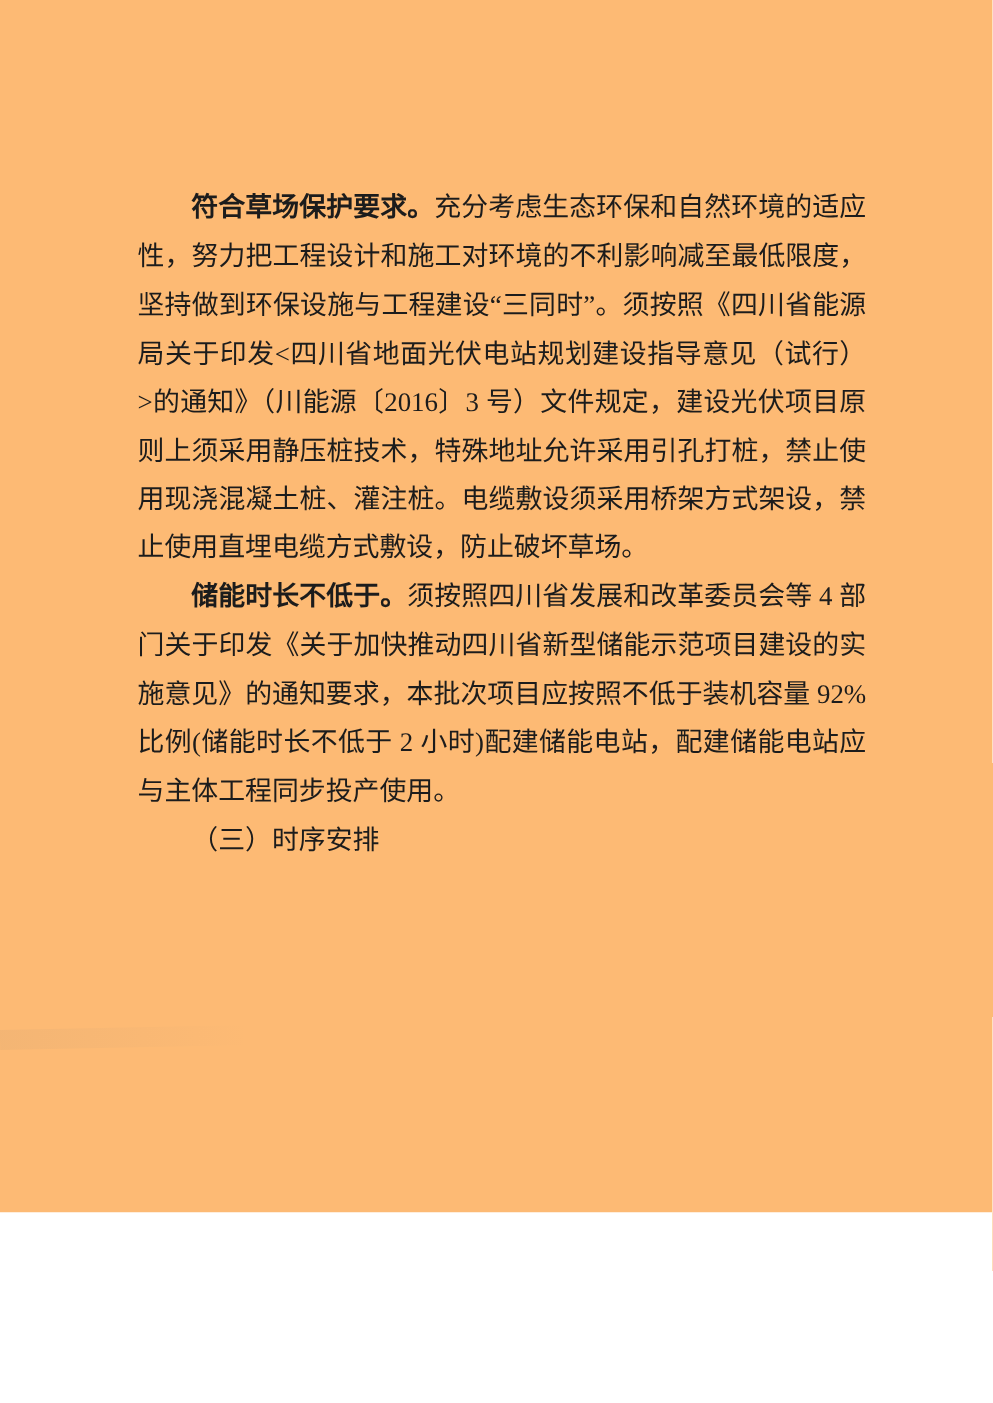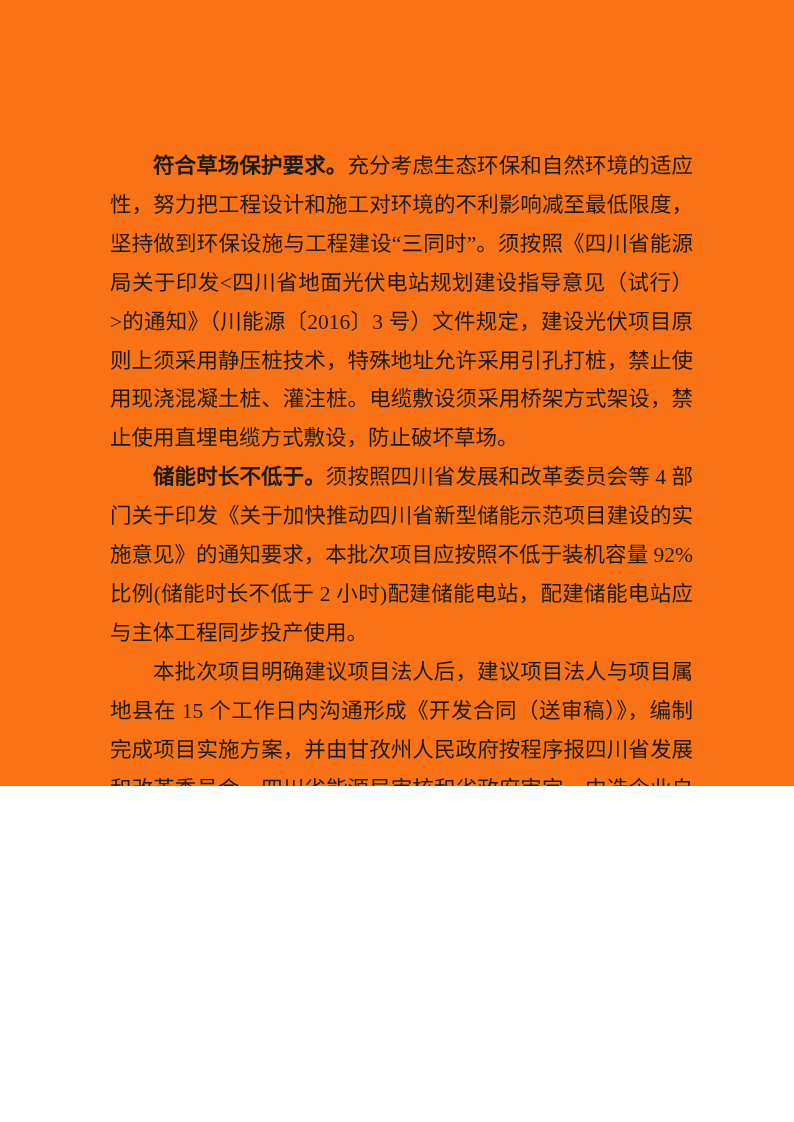--- a/index.html
+++ b/index.html
@@ -3,22 +3,22 @@
 <meta charset="utf-8">
 <style>
   html, body {
     margin: 0;
     padding: 0;
     background: #ffffff;
   }
   .page {
     position: relative;
     width: 794px;
-    height: 786px;
-    background: #f97316;
+    height: 970px;
+    background: #fdba74;
     overflow: hidden;
     font-family: "Liberation Serif", "DejaVu Serif", serif;
     color: #1c1c1c;
   }
   .doc-content {
     position: absolute;
     left: 110px;
     top: 147px;
     width: 583px;
     font-size: 21.5px;
@@ -63,21 +63,21 @@
 <div class="page">
 
   <div class="scan-artifact"></div>
 
   <div class="doc-content">
 
     <p><span class="lead-bold">符合草场保护要求。</span><span>充分考虑生态环保和自然环境的适应性，努力把工程设计和施工对环境的不利影响减至最低限度，坚持做到环保设施与工程建设“三同时”。须按照《四川省能源局关于印发&lt;四川省地面光伏电站规划建设指导意见（试行）&gt;的通知》（川能源〔2016〕3 号）文件规定，建设光伏项目原则上须采用静压桩技术，特殊地址允许采用引孔打桩，禁止使用现浇混凝土桩、灌注桩。电缆敷设须采用桥架方式架设，禁止使用直埋电缆方式敷设，防止破坏草场。</span></p>
 
     <p><span class="lead-bold">储能时长不低于。</span><span>须按照四川省发展和改革委员会等 4 部门关于印发《关于加快推动四川省新型储能示范项目建设的实施意见》的通知要求，本批次项目应按照不低于装机容量 92%比例(储能时长不低于 2 小时)配建储能电站，配建储能电站应与主体工程同步投产使用。</span></p>
 
+    <p class="section-heading-para"><span>（三）时序安排</span></p>
 
 
-    <p><span>本批次项目明确建议项目法人后，建议项目法人与项目属地县在 15 个工作日内沟通形成《开发合同（送审稿）》，编制完成项目实施方案，并由甘孜州人民政府按程序报四川省发展和改革委员会、四川省能源局审核和省政府审定。中选企业自省政府批复同意后，3 个月内到四川省能源局备案，备案后 3 个月内主体工程开工建设（开工标志以四川省发展和改革委员会、省能源</span></p>
 
   </div>
 
   <div class="page-footer">— 10 —</div>
 
 </div>
 
 </body></html>

